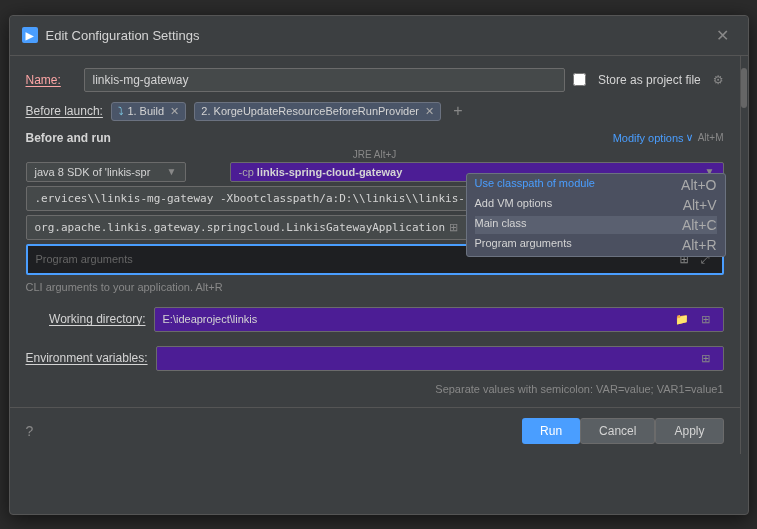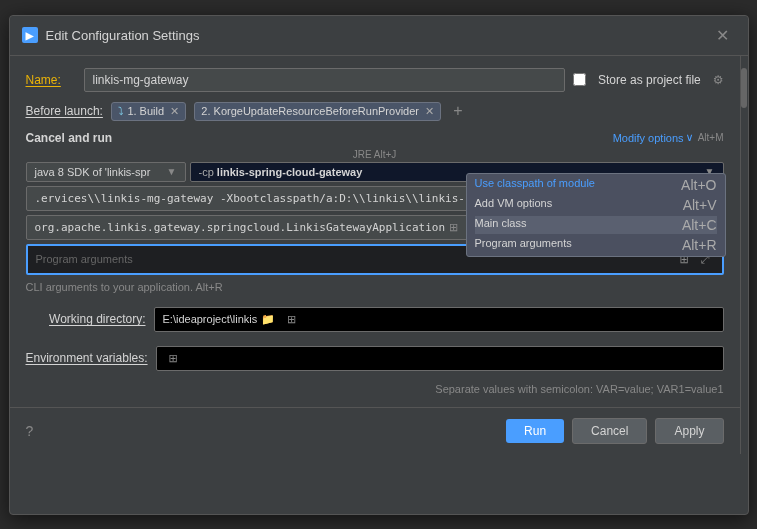--- a/index.html
+++ b/index.html
@@ -68,21 +68,21 @@
       display: flex;
       flex-direction: column;
       gap: 10px;
     }
     .name-row {
       display: flex;
       align-items: center;
       gap: 8px;
     }
     .name-label {
-      color: #eab308;
+      color: #fca5a5;
       min-width: 50px;
       text-decoration: underline;
       text-underline-offset: 2px;
     }
     .name-input {
       flex: 1;
       background: #45494a;
       border: 1px solid #6b6b6b;
       color: #d4d4d4;
       padding: 4px 8px;
@@ -190,29 +190,30 @@
       font-size: 11px;
       border-radius: 2px;
       cursor: pointer;
       min-width: 160px;
       display: flex;
       align-items: center;
       justify-content: space-between;
     }
     .cp-field {
       flex: 1;
-      background: #0f172a;
+      background: #4c1d95;
       border: 1px solid #6b6b6b;
       color: #d4d4d4;
       padding: 3px 8px;
       font-size: 11px;
       border-radius: 2px;
       display: flex;
       align-items: center;
       justify-content: space-between;
+      margin-left: 40px;
     }
     .cp-bold { font-weight: bold; color: #d4d4d4; }
     .dropdown-arrow { color: #888; font-size: 10px; }
     .vm-row {
       display: flex;
       align-items: center;
       gap: 4px;
     }
     .vm-field {
       flex: 1;
@@ -292,29 +293,29 @@
       margin-top: 4px;
     }
     .form-label {
       min-width: 120px;
       color: #d4d4d4;
       text-align: right;
     }
     .underlined { text-decoration: underline; text-underline-offset: 2px; }
     .form-value {
       flex: 1;
-      background: #000000;
+      background: #4c1d95;
       border: 1px solid #6b6b6b;
       color: #d4d4d4;
       padding: 3px 8px;
       font-size: 11px;
       border-radius: 2px;
       display: flex;
       align-items: center;
-      justify-content: flex-start;
+      justify-content: space-between;
     }
     .form-icons {
       display: flex;
       gap: 4px;
     }
     .env-hint {
       text-align: right;
       font-size: 11px;
       color: #888;
       margin-top: 2px;
@@ -326,22 +327,20 @@
       align-items: center;
       justify-content: space-between;
     }
     .help-icon {
       color: #888;
       font-size: 14px;
       cursor: pointer;
     }
     .footer-buttons {
       display: flex;
-      gap: 8px;
-      align-items: center;
     }
     .btn {
       padding: 5px 18px;
       border-radius: 3px;
       cursor: pointer;
       font-size: 12px;
       border: none;
       outline: none;
     }
     .btn-primary {
@@ -414,21 +413,21 @@
           </div>
           <div class="launch-tag">
             <span>2. KorgeUpdateResourceBeforeRunProvider</span>
             <span class="tag-close">✕</span>
           </div>
           <span class="add-btn">+</span>
         </div>
 
         <div class="build-run-area">
           <div class="section-header">
-            <span class="section-title">Cancel and run</span>
+            <span class="section-title">Before and run</span>
             <div style="display:flex;align-items:center;gap:4px;">
               <span class="modify-options">
                 <span>Modify options</span>
                 <span>∨</span>
               </span>
               <span class="shortcut-hint">Alt+M</span>
             </div>
           </div>
 
           <div style="position:relative;">

